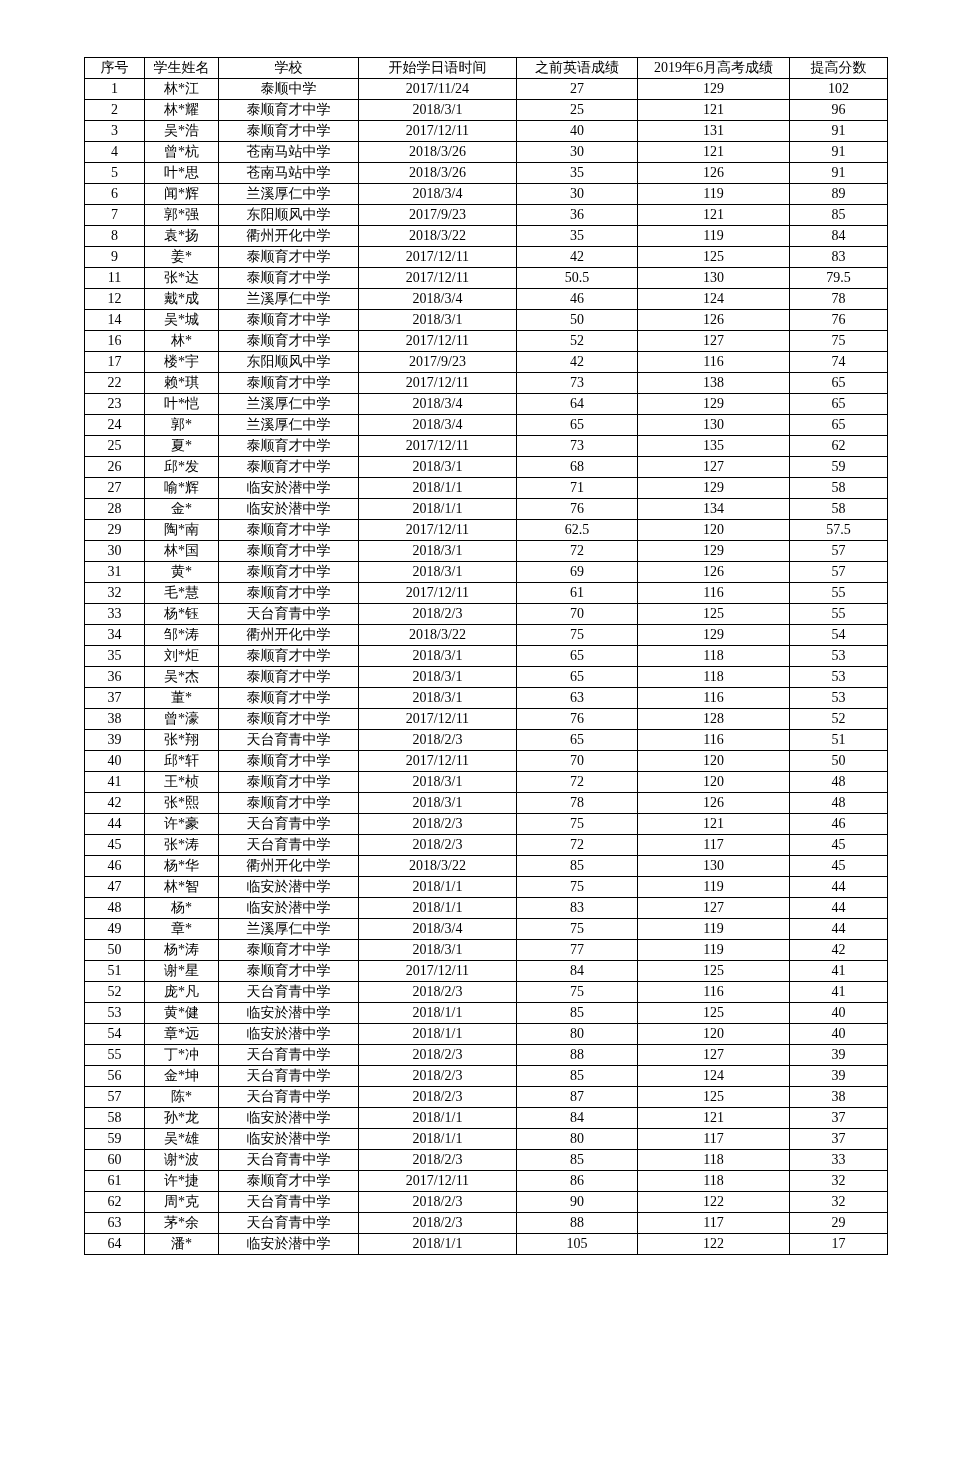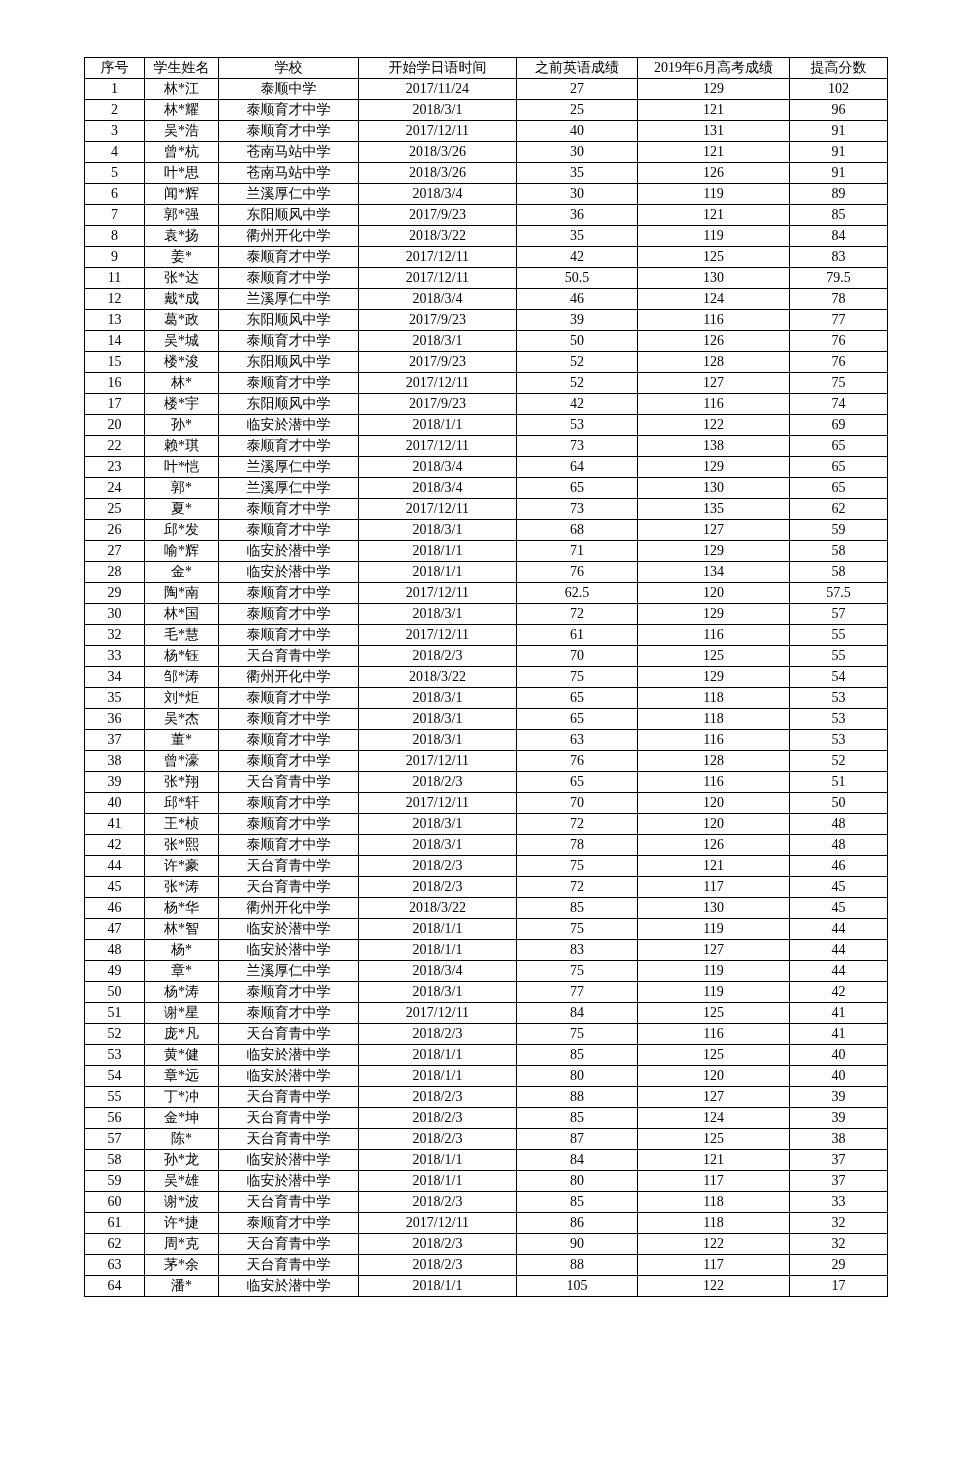--- a/index.html
+++ b/index.html
@@ -166,44 +166,26 @@
         <tr>
           <td>12</td>
           <td>戴*成</td>
           <td>兰溪厚仁中学</td>
           <td>2018/3/4</td>
           <td>46</td>
           <td>124</td>
           <td>78</td>
         </tr>
         <tr>
-          <td>13</td>
-          <td>葛*政</td>
-          <td>东阳顺风中学</td>
-          <td>2017/9/23</td>
-          <td>39</td>
-          <td>116</td>
-          <td>77</td>
-        </tr>
-        <tr>
           <td>14</td>
           <td>吴*城</td>
           <td>泰顺育才中学</td>
           <td>2018/3/1</td>
           <td>50</td>
           <td>126</td>
-          <td>76</td>
-        </tr>
-        <tr>
-          <td>15</td>
-          <td>楼*浚</td>
-          <td>东阳顺风中学</td>
-          <td>2017/9/23</td>
-          <td>52</td>
-          <td>128</td>
           <td>76</td>
         </tr>
         <tr>
           <td>16</td>
           <td>林*</td>
           <td>泰顺育才中学</td>
           <td>2017/12/11</td>
           <td>52</td>
           <td>127</td>
           <td>75</td>
@@ -211,29 +193,20 @@
         <tr>
           <td>17</td>
           <td>楼*宇</td>
           <td>东阳顺风中学</td>
           <td>2017/9/23</td>
           <td>42</td>
           <td>116</td>
           <td>74</td>
         </tr>
         <tr>
-          <td>20</td>
-          <td>孙*</td>
-          <td>临安於潜中学</td>
-          <td>2018/1/1</td>
-          <td>53</td>
-          <td>122</td>
-          <td>69</td>
-        </tr>
-        <tr>
           <td>22</td>
           <td>赖*琪</td>
           <td>泰顺育才中学</td>
           <td>2017/12/11</td>
           <td>73</td>
           <td>138</td>
           <td>65</td>
         </tr>
         <tr>
           <td>23</td>
@@ -298,20 +271,29 @@
           <td>120</td>
           <td>57.5</td>
         </tr>
         <tr>
           <td>30</td>
           <td>林*国</td>
           <td>泰顺育才中学</td>
           <td>2018/3/1</td>
           <td>72</td>
           <td>129</td>
+          <td>57</td>
+        </tr>
+        <tr>
+          <td>31</td>
+          <td>黄*</td>
+          <td>泰顺育才中学</td>
+          <td>2018/3/1</td>
+          <td>69</td>
+          <td>126</td>
           <td>57</td>
         </tr>
         <tr>
           <td>32</td>
           <td>毛*慧</td>
           <td>泰顺育才中学</td>
           <td>2017/12/11</td>
           <td>61</td>
           <td>116</td>
           <td>55</td>

